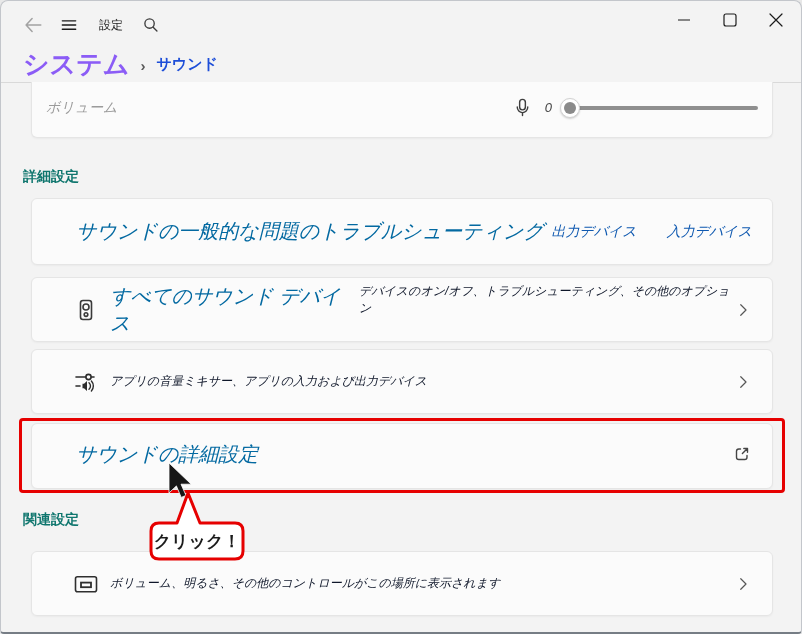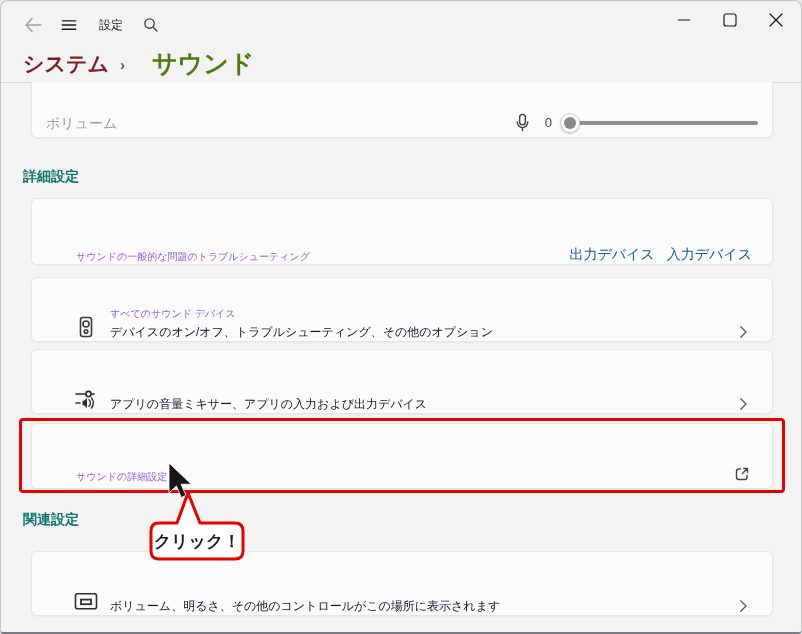--- a/index.html
+++ b/index.html
@@ -7,45 +7,45 @@
     border:1px solid #c3c6cb;border-bottom:2px solid #767d85;border-radius:8px 8px 4px 4px;overflow:hidden;}
   
   .titlebar{position:absolute;top:0;left:0;right:0;height:48px;}
   .tb-left{position:absolute;left:14px;top:8px;display:flex;align-items:center;}
   .icon-btn{width:36px;height:32px;display:flex;align-items:center;justify-content:center;border-radius:5px;}
   .app-title{font-size:12px;color:#1b1b1b;margin:0 10px 0 12px;}
   .win-controls{position:absolute;right:2px;top:1px;display:flex;}
   .win-btn{width:46px;height:36px;display:flex;align-items:center;justify-content:center;}
   
   .breadcrumb{position:absolute;left:22px;top:46px;display:flex;align-items:center;font-weight:600;}
-  .crumb-parent{font-size:21px;color:#7f1d1d;text-align:center;}
+  .crumb-parent{font-size:26px;color:#8b5cf6;text-align:center;}
   .crumb-sep{font-size:15px;color:#5a5a5a;margin:2px 11px 0 11px;}
-  .crumb-current{font-size:25px;color:#4d7c0f;margin-left:16px;}
+  .crumb-current{font-size:15px;color:#1d4ed8;}
   .hdr-divider{position:absolute;left:0;right:0;top:81px;height:1px;background:#d9d9d9;}
   
   .card{position:absolute;left:30px;width:742px;box-sizing:border-box;background:#fbfbfb;
     border:1px solid #e5e5e5;border-radius:6px;box-shadow:0 1px 2px rgba(0,0,0,0.04);}
-  .row{display:flex;align-items:flex-end;height:100%;box-sizing:border-box;}
-  .row-titles{display:flex;flex-direction:column;gap:3px;}
-  .row-title{font-size:10px;color:#8b5cf6;}
+  .row{display:flex;align-items:center;height:100%;box-sizing:border-box;font-style:italic;}
+  .row-titles{display:flex;flex-direction:row;gap:3px;}
+  .row-title{font-size:20px;color:#0369a1;}
   .row-sub{font-size:12px;color:#0f172a;}
   .section-hdr{position:absolute;left:22px;font-size:14px;font-weight:600;color:#0f766e;}
   .chevron{margin-left:auto;display:flex;align-items:center;}
   .icon-cell{width:28px;margin:0 10px 0 40px;display:flex;justify-content:center;}
   
   .vol-label{font-size:14px;color:#9b9b9b;}
   .vol-right{margin-left:auto;display:flex;align-items:center;}
   .vol-value{font-size:13px;color:#454545;margin:0 10px 0 12px;}
   .slider{position:relative;width:196px;height:20px;}
   .slider-track{position:absolute;left:0;right:0;top:8px;height:4px;border-radius:2px;background:#8f8f8f;}
   .slider-thumb{position:absolute;left:-2px;top:0;width:20px;height:20px;border-radius:50%;
     background:#fff;border:1px solid #d2d2d2;box-sizing:border-box;box-shadow:0 1px 2px rgba(0,0,0,0.18);}
   .slider-thumb::after{content:"";position:absolute;left:3px;top:3px;width:12px;height:12px;border-radius:50%;background:#8a8a8a;}
   
-  .links{margin-left:auto;display:flex;gap:12px;padding-right:20px;}
+  .links{margin-left:auto;display:flex;gap:30px;padding-right:20px;}
   .link{font-size:14px;color:var(--link);cursor:pointer;}
   
   .highlight-box{position:absolute;left:18px;top:417px;width:766px;height:75px;box-sizing:border-box;
     border:3px solid var(--accent-red);border-radius:4px;}
   .overlay{position:absolute;pointer-events:none;}
 </style>
 </head>
 <body>
 
 <div class="window">

